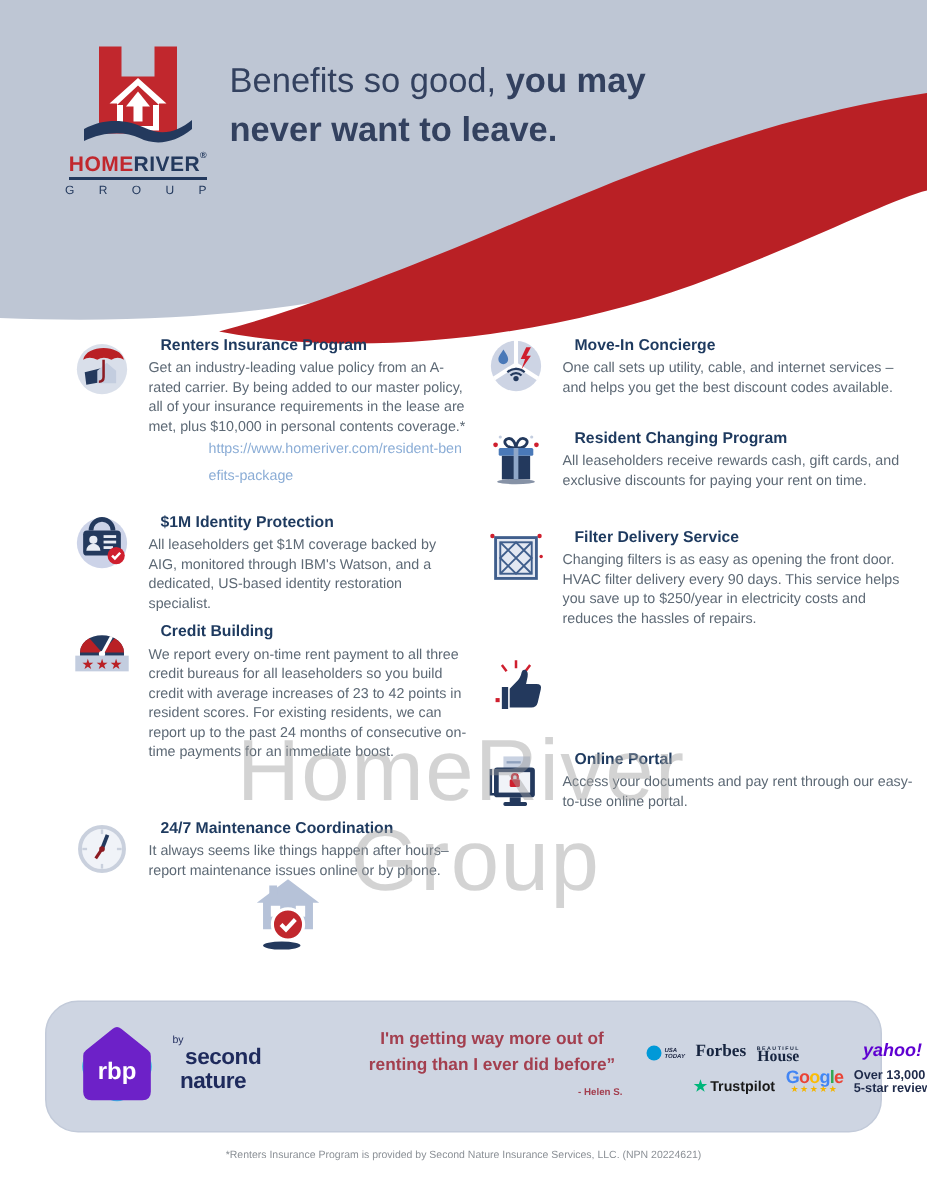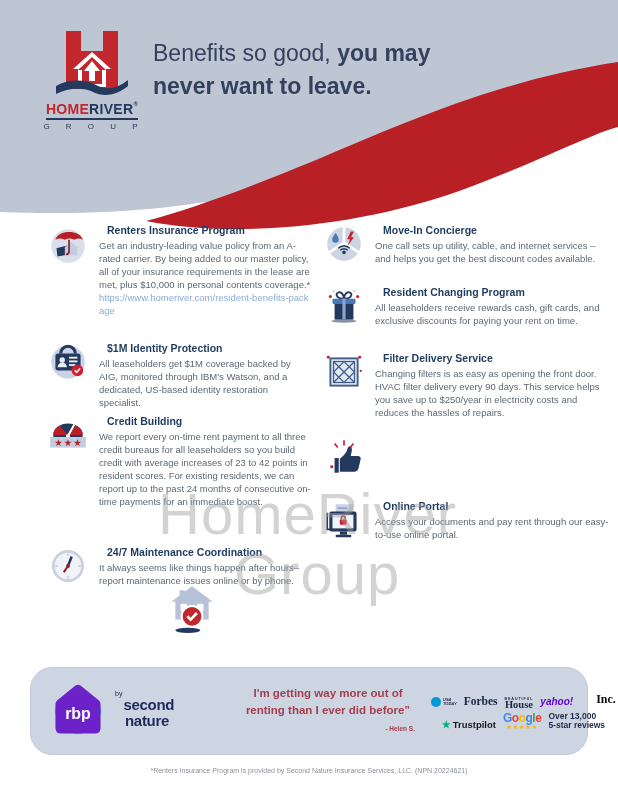--- a/index.html
+++ b/index.html
@@ -14,53 +14,53 @@
   .logo-word .reg{font-size:6px;vertical-align:top;color:#23395d;}
   .logo-group{font-size:8px;color:#23395d;letter-spacing:7px;margin-top:2px;margin-left:4px;}
   .headline{position:absolute;left:153px;top:37px;font-size:23px;line-height:33px;color:#33415f;}
   .headline .bold{font-weight:bold;}
   
   .item{position:absolute;display:flex;gap:9px;}
   .icon{width:44px;flex:0 0 44px;}
   .itxt{padding-top:2px;}
   .ititle{font-size:10.5px;font-weight:bold;color:#1e3a5f;margin-bottom:3px;padding-left:8px;}
   .ibody{font-size:9.5px;line-height:13px;color:#5d6975;}
-  .ilink{font-size:9.5px;line-height:13px;color:#8badd6;text-decoration:none;word-break:break-all;display:block;}
+  .ilink{font-size:9.5px;line-height:18px;color:#8badd6;text-decoration:none;word-break:break-all;display:block;margin-left:40px;}
   .l1{left:46px;top:222px}.l2{left:46px;top:340px}.l3{left:46px;top:413px}.l4{left:46px;top:544px}
   .r1{left:322px;top:222px}.r2{left:322px;top:284px}.r3{left:322px;top:350px}
   .r4{left:322px;top:435px}.r5{left:322px;top:498px}
   .hb{left:168px;top:582px}
   .l1 .itxt,.l2 .itxt,.l3 .itxt,.l4 .itxt{width:212px;}
   .r1 .itxt,.r2 .itxt,.r3 .itxt,.r4 .itxt,.r5 .itxt{width:238px;}
   .hb .itxt{width:262px;}
   
   .watermark{position:absolute;left:158px;top:484px;color:#a0a0a0;opacity:.45;
              font-size:58px;line-height:60px;letter-spacing:1px;pointer-events:none;z-index:6;}
   .watermark .wm2{margin-left:76px;}
   
   .bar{position:absolute;left:30px;top:667px;width:558px;height:88px;background:#ced5e2;
        border:1px solid #c2cad9;border-radius:22px;display:flex;align-items:center;
        box-sizing:border-box;padding:0 16px;z-index:7;}
   .rbp-wrap{display:flex;align-items:center;gap:6px;width:188px;flex:0 0 auto;}
   .brand-by{font-size:7px;color:#1e2a5c;vertical-align:top;position:relative;top:-6px;margin-right:1px;}
   .brand-name{font-weight:bold;color:#1e2a5c;font-size:15px;line-height:13px;letter-spacing:-.3px;}
-  .brand-name .n2{margin-left:10px;display:block;}
+  .brand-name .n2{margin-left:5px;display:block;}
   .quote{width:186px;flex:0 0 auto;text-align:center;color:#a33f4f;font-weight:bold;
          font-size:11.5px;line-height:17px;}
   .quote-attr{font-size:6.5px;font-weight:bold;text-align:right;margin-top:1px;padding-right:6px;}
   .press{flex:1;display:flex;flex-direction:column;gap:5px;align-items:center;margin-left:10px;}
   .press-row{display:flex;align-items:flex-end;gap:7px;}
   .usat{display:flex;align-items:center;gap:2px;}
   .usat-dot{width:10px;height:10px;border-radius:50%;background:#0099d8;}
   .usat-txt{font-size:4px;font-weight:bold;font-style:italic;color:#1a2340;line-height:4px;}
   .forbes{font-family:"Liberation Serif",serif;font-weight:bold;font-size:11.5px;color:#16243f;}
   .house{text-align:center;line-height:5px;}
   .house-sub{font-size:3.5px;letter-spacing:1px;color:#16243f;font-weight:bold;}
   .house-main{font-family:"Liberation Serif",serif;font-weight:bold;font-size:10.5px;color:#16243f;}
-  .yahoo{font-weight:bold;font-size:10px;color:#5f01d1;font-style:italic;}
+  .yahoo{font-weight:bold;font-size:12px;color:#5f01d1;font-style:italic;margin-left:35px;}
   .inc{font-family:"Liberation Serif",serif;font-weight:bold;font-size:12px;color:#0b0b0b;margin-left:16px;}
   .tp{display:flex;align-items:center;gap:2px;font-size:9.5px;color:#191919;font-weight:bold;}
   .tp-star{color:#00b67a;font-size:10px;}
   .google{text-align:center;line-height:11px;}
   .google-word{font-size:12px;font-weight:bold;letter-spacing:-.5px;}
   .g-blue{color:#4285F4}.g-red{color:#EA4335}.g-yellow{color:#FBBC05}.g-green{color:#34A853}
   .google-stars{font-size:6px;color:#f4b400;letter-spacing:1px;line-height:6px;}
   .reviews{font-size:8.5px;font-weight:bold;color:#1e2a4a;line-height:9px;}
   
   .disclaimer{position:absolute;left:0;top:767px;width:618px;text-align:center;

